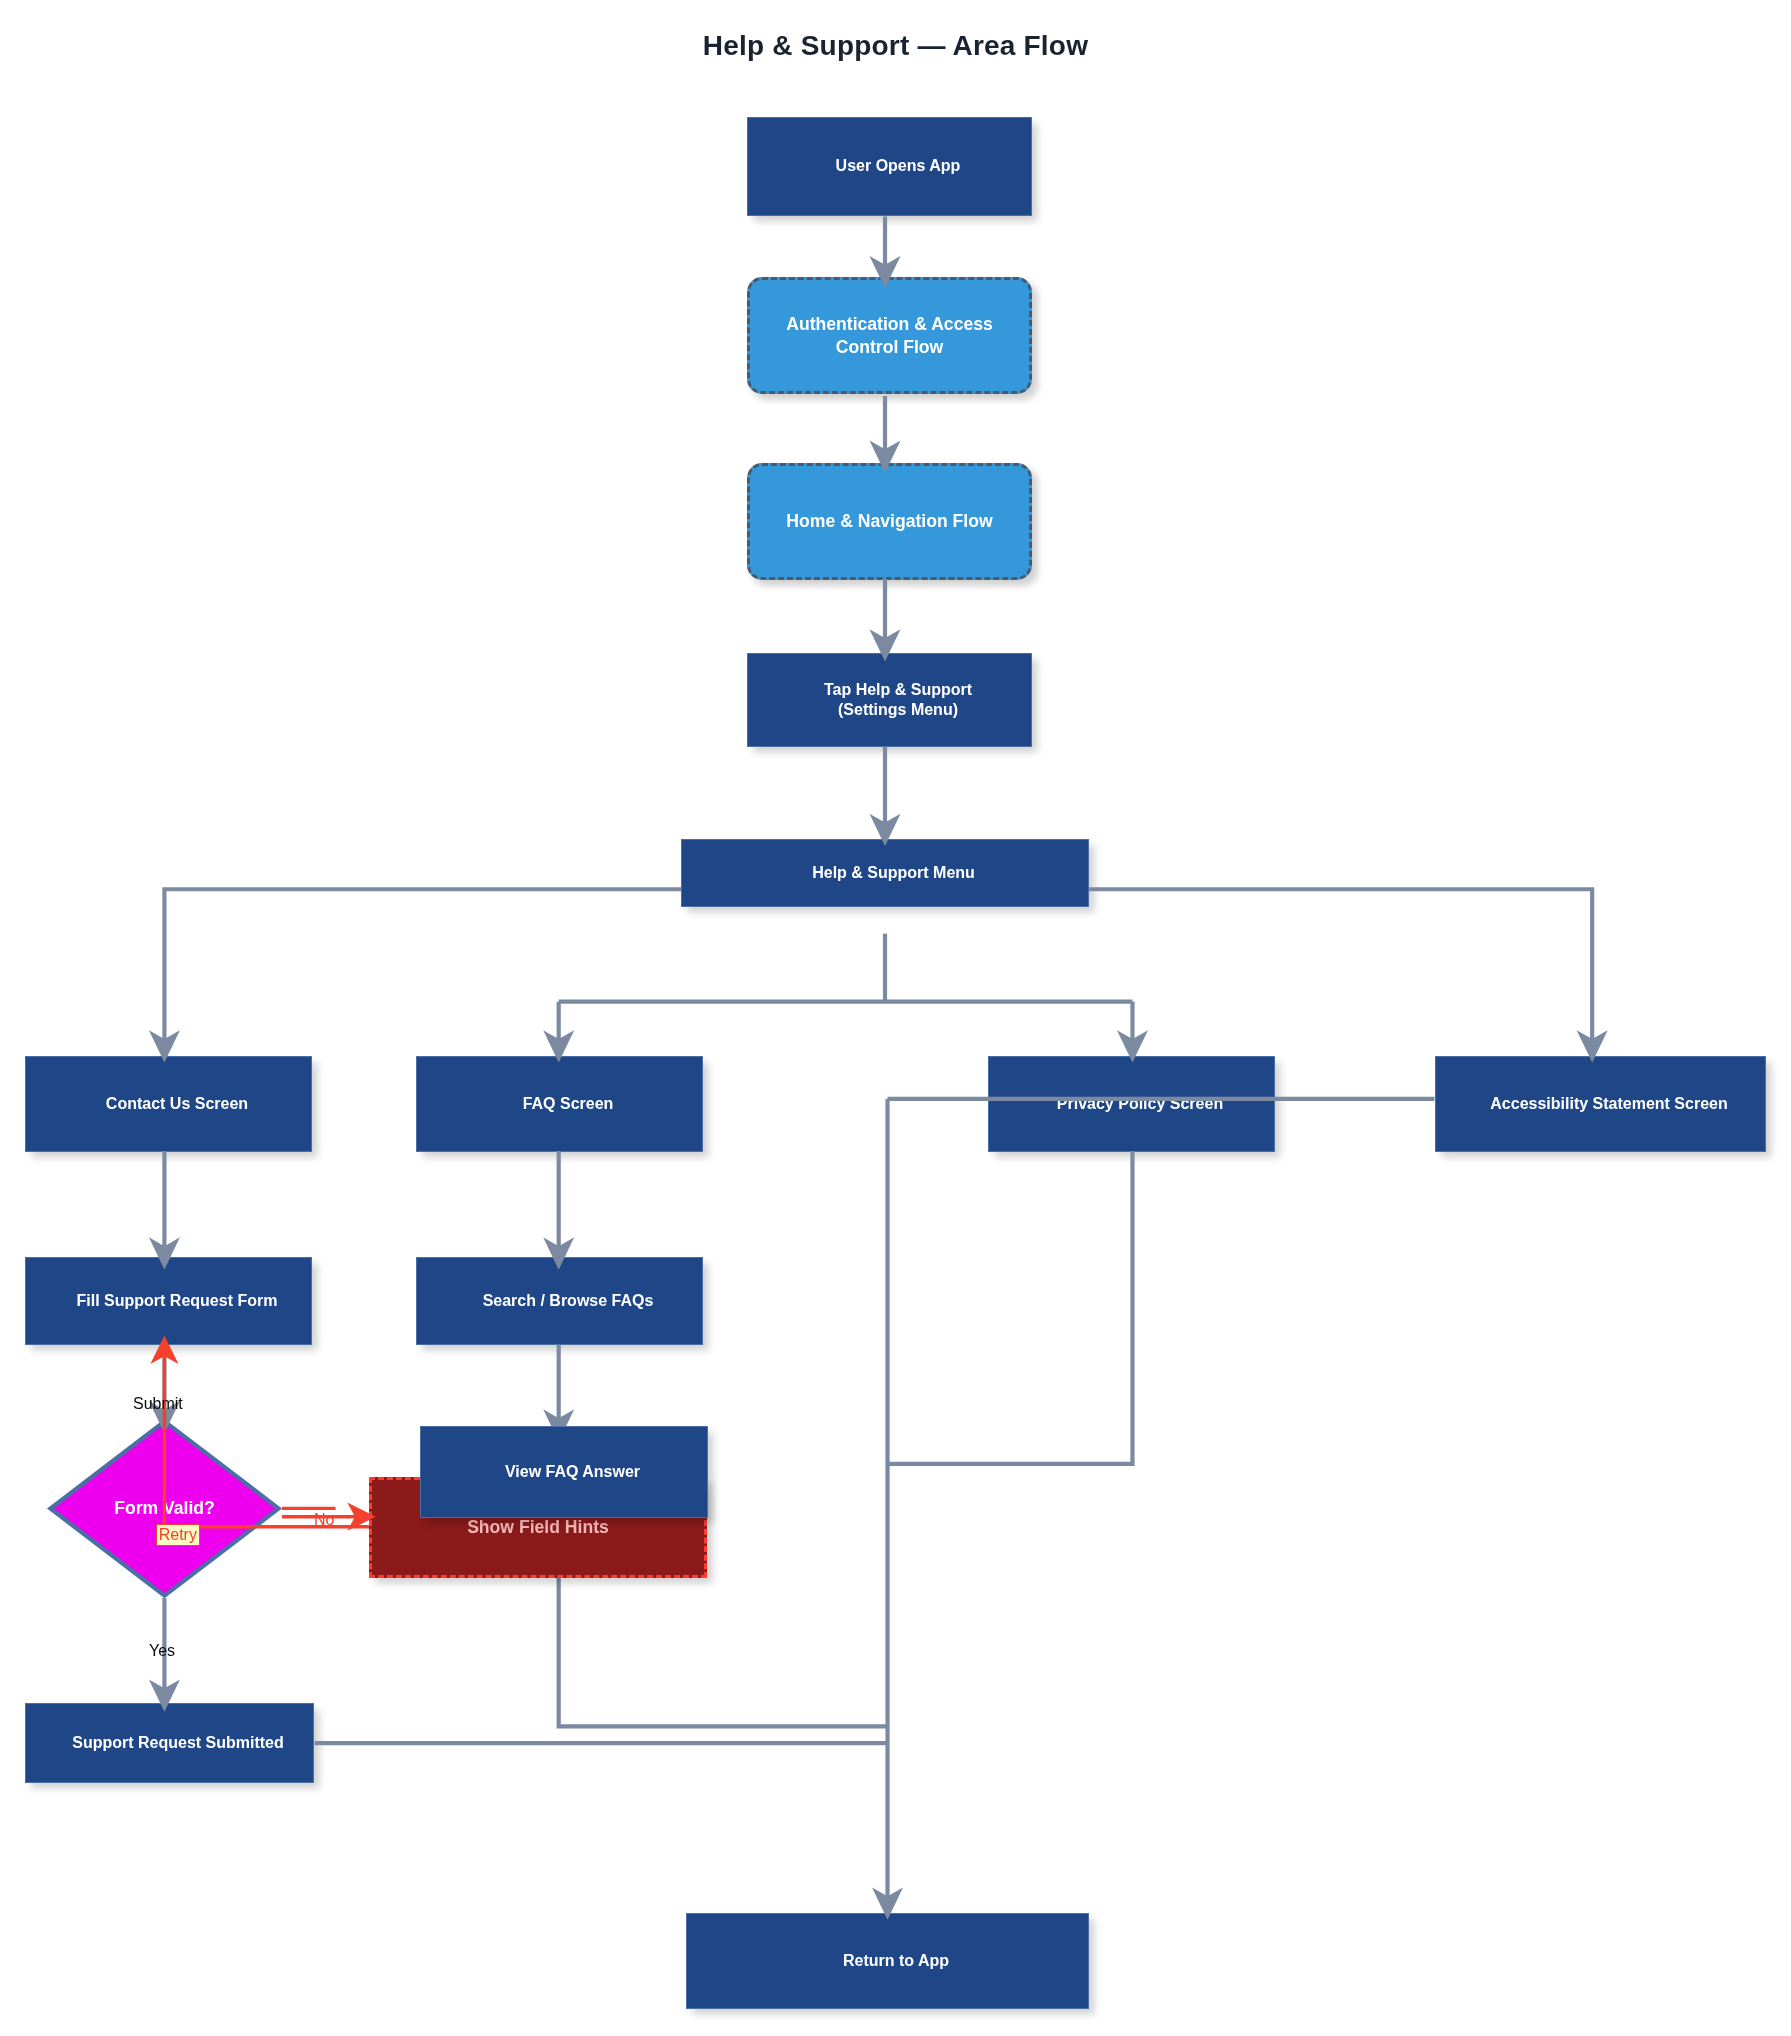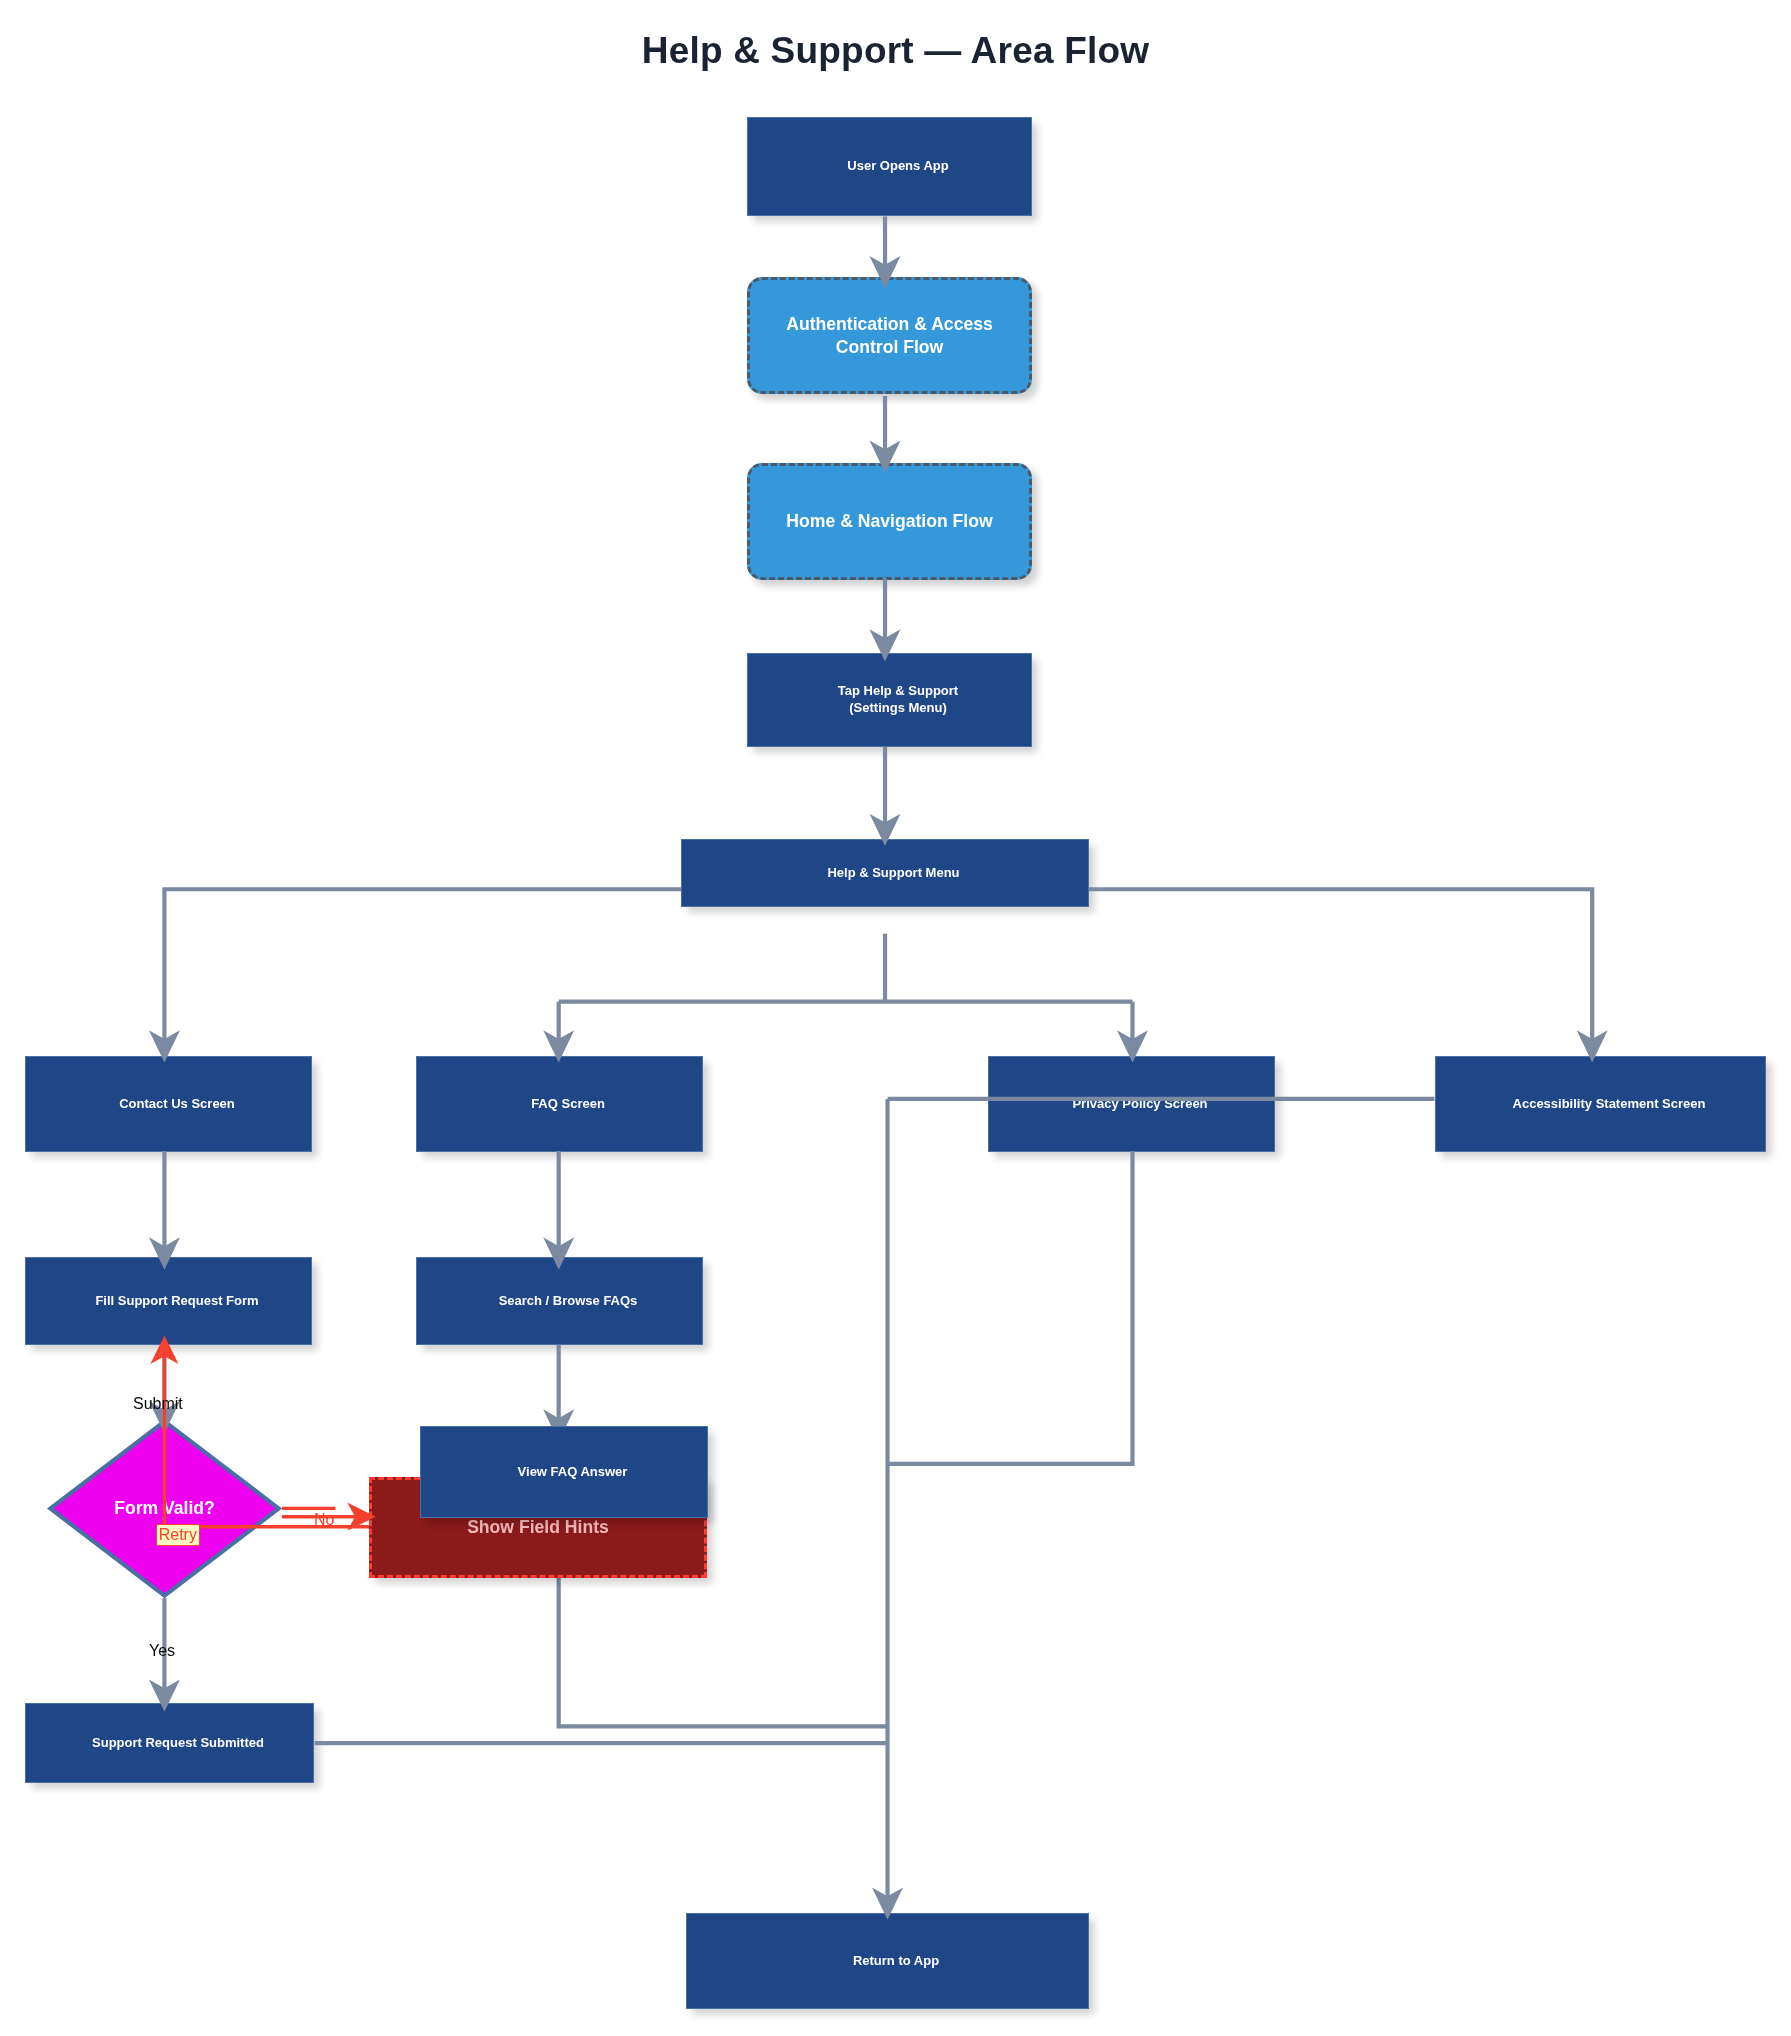--- a/index.html
+++ b/index.html
@@ -14,21 +14,21 @@
     background: #ffffff;
     font-family: "Liberation Sans", sans-serif;
     overflow: hidden;
   }
   #title {
     position: absolute;
     left: 0;
     top: 30px;
     width: 1791px;
     text-align: center;
-    font-size: 37px;
+    font-size: 28px;
     font-weight: bold;
     color: #1a2332;
     letter-spacing: 0.2px;
   }
 
   
   svg.edges {
     position: absolute;
     left: 0; top: 0;
     width: 1791px;
@@ -56,21 +56,21 @@
     text-align: center;
     font-weight: bold;
     line-height: 1.28;
     color: #ffffff;
   }
   .node .lbl { display: block; width: 100%; padding: 0 8.4px; }
 
   .n-process {
     background: #1f4788;
     border: 1.7px solid #4a6fa5;
-    font-size: 13px;
+    font-size: 16px;
     box-shadow: 5.9px 5.9px 7.6px rgba(0,0,0,0.18);
     padding-left: 17px;
   }
   .n-subflow {
     background: #3498db;
     border: 3.4px dashed #4a5a6a;
     border-radius: 15px;
     font-size: 17.6px;
     box-shadow: 5.9px 5.9px 7.6px rgba(0,0,0,0.18);
   }

